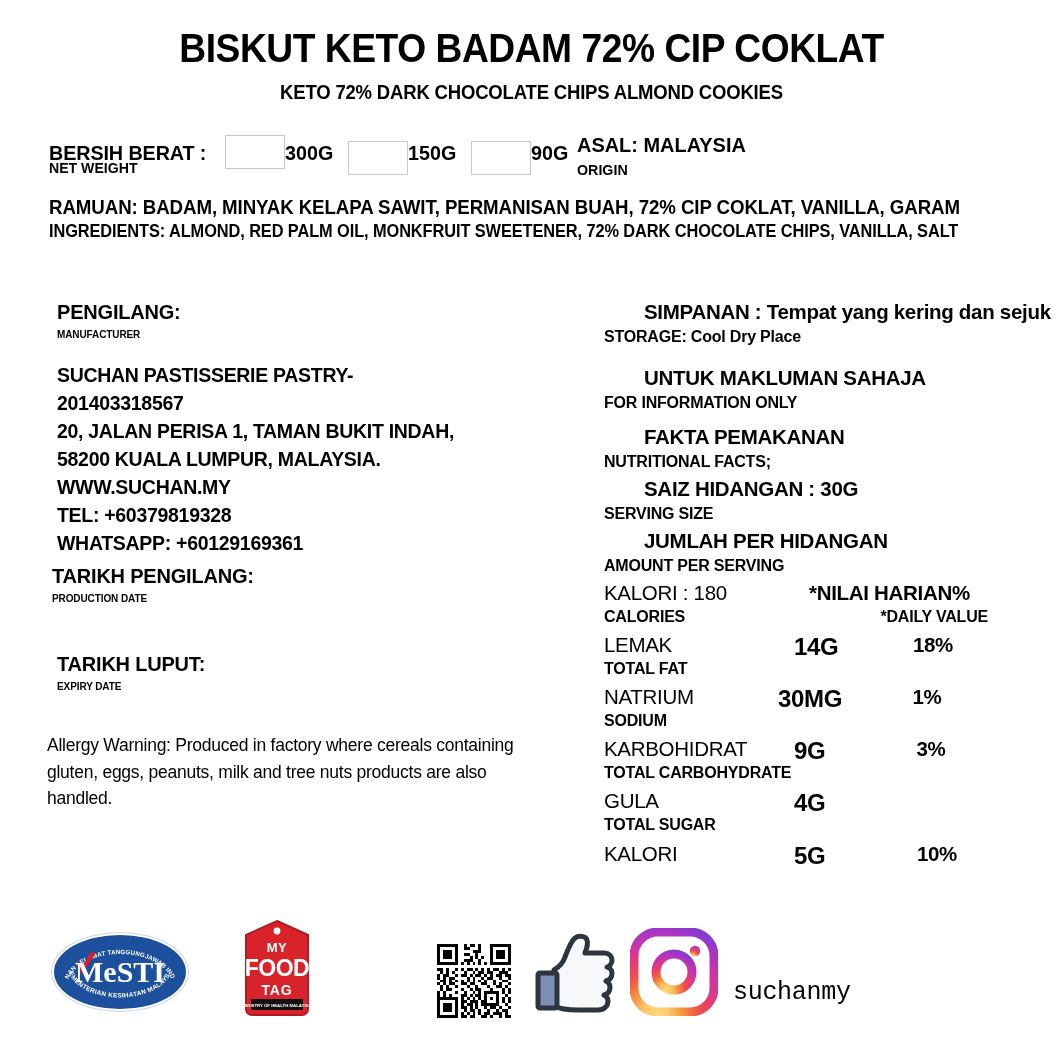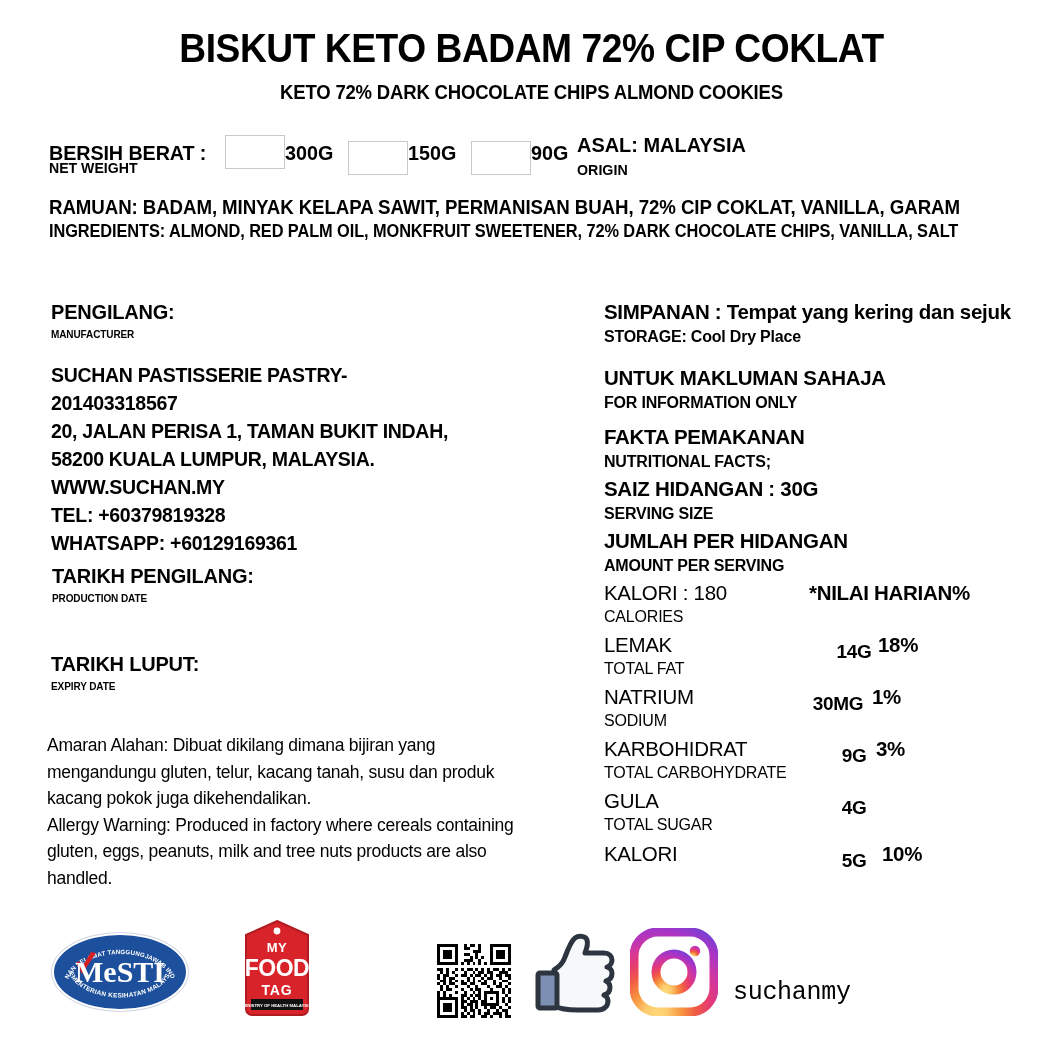--- a/index.html
+++ b/index.html
@@ -124,21 +124,21 @@
     left: 49px;
     font-weight: bold;
     font-size: 17.5px;
     white-space: nowrap;
     transform: scaleX(0.935);
     transform-origin: left center;
     letter-spacing: -0.1px;
   }
 
   
-  .lc { position: absolute; left: 51px; }
+  .lc { position: absolute; left: 57px; }
   .lbl-main {
     font-weight: bold;
     font-size: 20px;
     white-space: nowrap;
     letter-spacing: -0.2px;
   }
   .lbl-sub {
     font-weight: bold;
     font-size: 10px;
     white-space: nowrap;
@@ -162,20 +162,21 @@
     letter-spacing: -0.25px;
   }
 
   
   .rc { position: absolute; left: 604px; }
   .r-main {
     font-weight: bold;
     font-size: 20.5px;
     white-space: nowrap;
     letter-spacing: -0.3px;
+    margin-left: 40px;
   }
   .r-sub {
     font-weight: bold;
     font-size: 16px;
     white-space: nowrap;
     letter-spacing: -0.2px;
   }
 
   
   .nut-row {
@@ -190,39 +191,39 @@
     top: 0;
     font-weight: normal;
     font-size: 20.5px;
     white-space: nowrap;
     letter-spacing: -0.3px;
   }
   .nut-sub {
     position: absolute;
     left: 0;
     top: 0;
-    font-weight: normal;
+    font-weight: bold;
     font-size: 16px;
     white-space: nowrap;
     letter-spacing: -0.2px;
   }
   .nut-amt {
     position: absolute;
-    top: 8px;
+    top: 0;
     width: 120px;
-    text-align: center;
-    font-weight: bold;
-    font-size: 19px;
+    text-align: left;
+    font-weight: bold;
+    font-size: 24px;
     letter-spacing: -0.3px;
   }
   .nut-dv {
     position: absolute;
     top: 0;
     width: 110px;
-    text-align: left;
+    text-align: center;
     font-weight: bold;
     font-size: 20.5px;
     letter-spacing: -0.3px;
   }
   .hdr-dv-my {
     position: absolute;
     left: 205px;
     top: 0;
     font-weight: bold;
     font-size: 20.5px;
@@ -337,21 +338,20 @@
 <div class="lc addr-line" style="top:500px">TEL: +60379819328</div>
 <div class="lc addr-line" style="top:528px">WHATSAPP: +60129169361</div>
 
 <div class="lc lbl-main" style="top:565px; left:52px">TARIKH  PENGILANG:</div>
 <div class="lc lbl-sub" style="top:593px; left:52px">PRODUCTION DATE</div>
 
 <div class="lc lbl-main" style="top:653px">TARIKH  LUPUT:</div>
 <div class="lc lbl-sub" style="top:681px">EXPIRY DATE</div>
 
 <div class="allergy">
-  <div>Amaran Alahan: Dibuat dikilang dimana bijiran yang mengandungu gluten, telur, kacang tanah, susu dan produk kacang pokok juga dikehendalikan.</div>
   <div>Allergy Warning:  Produced in factory where cereals containing gluten, eggs, peanuts, milk and tree nuts products are also handled.</div>
 </div>
 
 <div class="rc r-main" style="top:300px">SIMPANAN : Tempat yang kering dan sejuk</div>
 <div class="rc r-sub" style="top:328px">STORAGE: Cool Dry Place</div>
 
 <div class="rc r-main" style="top:366px">UNTUK MAKLUMAN SAHAJA</div>
 <div class="rc r-sub" style="top:394px">FOR INFORMATION ONLY</div>
 
 <div class="rc r-main" style="top:425px">FAKTA PEMAKANAN</div>
@@ -362,20 +362,21 @@
 
 <div class="rc r-main" style="top:529px">JUMLAH PER HIDANGAN</div>
 <div class="rc r-sub" style="top:557px">AMOUNT PER SERVING</div>
 
 <div class="nut-row" style="top:581px">
   <span class="nut-name">KALORI : 180</span>
   <span class="hdr-dv-my">*NILAI HARIAN%</span>
 </div>
 <div class="nut-row" style="top:608px">
   <span class="nut-sub">CALORIES</span>
+  <span class="hdr-dv-en">*DAILY VALUE</span>
 </div>
 
 <div class="nut-row" style="top:633px">
   <span class="nut-name">LEMAK</span>
   <span class="nut-amt" style="left:190px">14G</span>
   <span class="nut-dv" style="left:274px">18%</span>
 </div>
 <div class="nut-row" style="top:660px">
   <span class="nut-sub">TOTAL FAT</span>
 </div>

